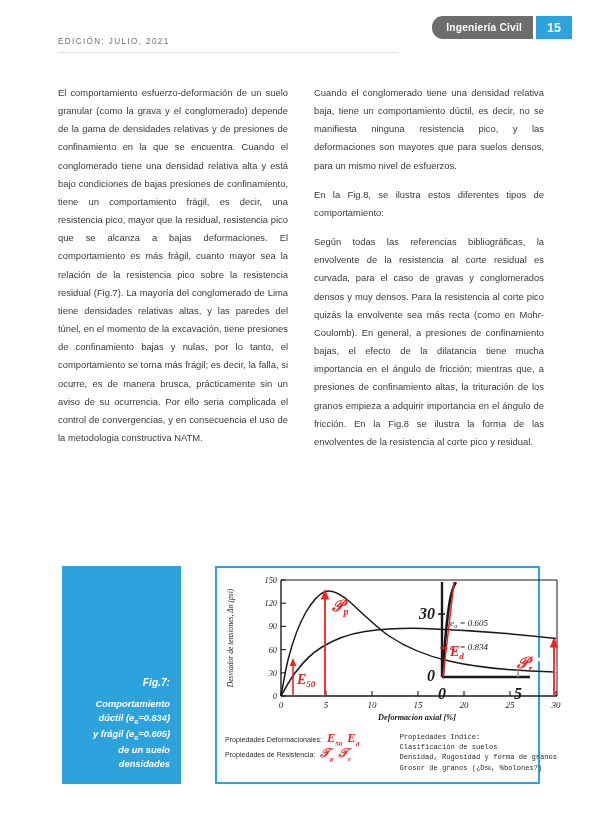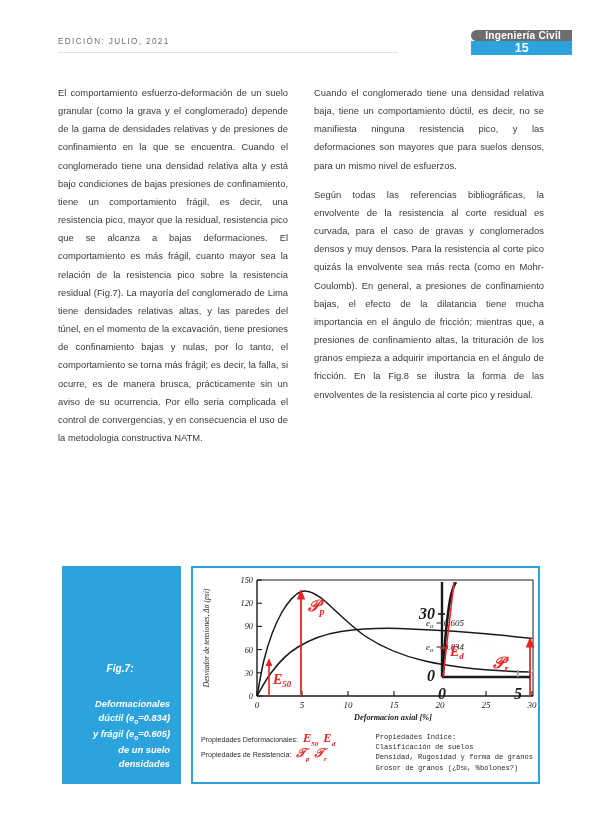--- a/index.html
+++ b/index.html
@@ -36,25 +36,24 @@
     position: absolute;
     left: 58px;
     top: 52px;
     width: 340px;
     height: 1px;
     background: #e2e2e2;
   }
   .header-badge {
     position: absolute;
     right: 28px;
-    top: 30px;
+    top: 16px;
     height: 23px;
     display: flex;
     align-items: stretch;
-    flex-direction: column;
   }
   .badge-title {
     background: #6d6d6d;
     color: #ffffff;
     font-size: 10.2px;
     font-weight: bold;
     letter-spacing: 0.2px;
     display: flex;
     align-items: center;
     padding: 0 11px 0 14px;
@@ -120,37 +119,37 @@
     bottom: 13px;
     left: 8px;
     text-align: right;
     color: #ffffff;
     font-style: italic;
     font-family: "Liberation Sans", sans-serif;
   }
   .caption-fig {
     font-size: 10.2px;
     font-weight: bold;
-    margin-bottom: 24px;
-    text-align: center;
+    margin-bottom: 10px;
   }
   .caption-text {
     font-size: 9.3px;
     line-height: 13.4px;
     font-weight: bold;
   }
   .caption-text sub { font-size: 6.5px; }
 
   .figure-box {
     flex: 1;
     height: 218px;
     border: 2px solid #2ca3dd;
     box-sizing: border-box;
     background: #ffffff;
     position: relative;
+    margin-left: 24px;
   }
   .plot-wrap {
     position: absolute;
     left: 0; top: 0;
     width: 349px;
     height: 218px;
   }
   .chart-svg { display: block; }
 
   .legend-block {
@@ -201,31 +200,32 @@
     <div class="badge-number">15</div>
   </div>
 </div>
 
 <div class="columns">
   <div class="col">
     <p>El comportamiento esfuerzo-deformación de un suelo granular (como la grava y el conglomerado) depende de la gama de densidades relativas y de presiones de confinamiento en la que se encuentra. Cuando el conglomerado tiene una densidad relativa alta y está bajo condiciones de bajas presiones de confinamiento, tiene un comportamiento frágil, es decir, una resistencia pico, mayor que la residual, resistencia pico que se alcanza a bajas deformaciones. El comportamiento es más frágil, cuanto mayor sea la relación de la resistencia pico sobre la resistencia residual (Fig.7). La mayoría del conglomerado de Lima tiene densidades relativas altas, y las paredes del túnel, en el momento de la excavación, tiene presiones de confinamiento bajas y nulas, por lo tanto, el comportamiento se torna más frágil; es decir, la falla, si ocurre, es de manera brusca, prácticamente sin un aviso de su ocurrencia. Por ello seria complicada el control de convergencias, y en consecuencia el uso de la metodologia constructiva NATM.</p>
   </div>
   <div class="col">
     <p>Cuando el conglomerado tiene una densidad relativa baja, tiene un comportamiento dúctil, es decir, no se manifiesta ninguna resistencia pico, y las deformaciones son mayores que para suelos densos, para un mismo nivel de esfuerzos.</p>
+    <p>En la Fig.8, se ilustra estos diferentes tipos de comportamiento:</p>
     <p>Según todas las referencias bibliográficas, la envolvente de la resistencia al corte residual es curvada, para el caso de gravas y conglomerados densos y muy densos.  Para la resistencia al corte pico quizás la envolvente sea más recta (como en Mohr-Coulomb). En general, a presiones de confinamiento bajas, el efecto de la dilatancia tiene mucha importancia en el ángulo de fricción; mientras que, a presiones de confinamiento altas, la trituración de los granos empieza a adquirir importancia en el ángulo de fricción. En la Fig.8 se ilustra la forma de las envolventes de la resistencia al corte pico y residual.</p>
   </div>
 </div>
 
 <div class="figure-area">
 
   <div class="caption-box">
     <div class="caption-inner">
       <div class="caption-fig">Fig.7:</div>
       <div class="caption-text">
-        <div>Deformacionales</div>
+        <div>Comportamiento</div>
         <div><span>dúctil (e</span><sub>o</sub><span>=0.834)</span></div>
         <div><span>y frágil (e</span><sub>o</sub><span>=0.605)</span></div>
         <div>de un suelo</div>
         <div>densidades</div>
       </div>
     </div>
   </div>
 
   <div class="figure-box">
 

